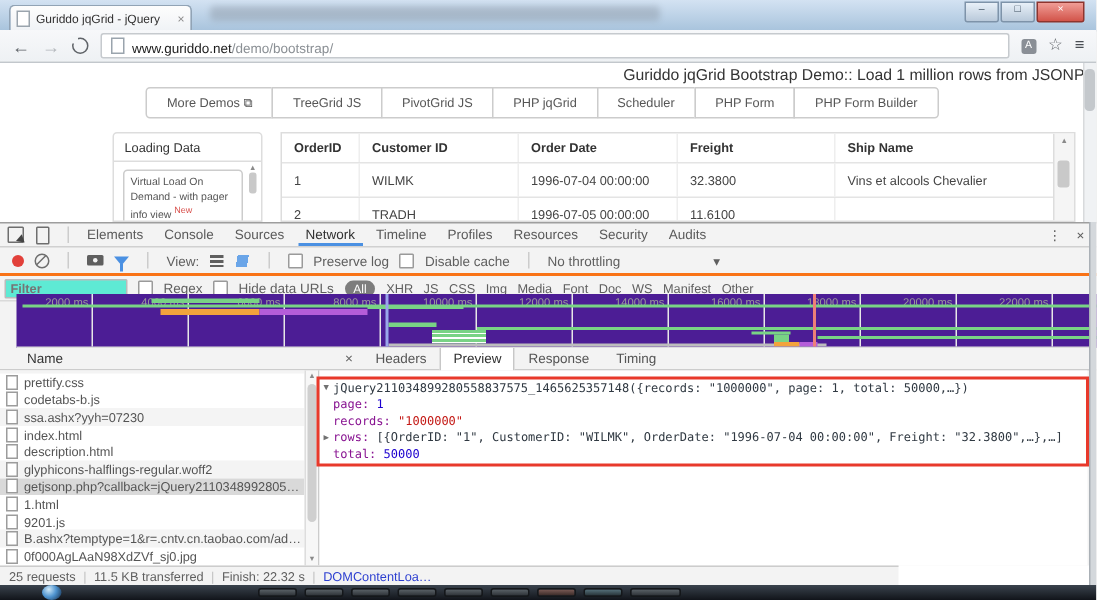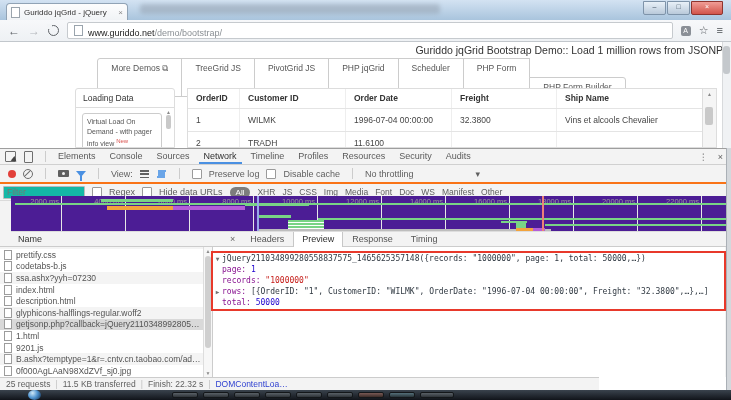--- a/index.html
+++ b/index.html
@@ -27,21 +27,21 @@
   .reload:before{content:"";position:absolute;left:-2px;top:-2px;width:5px;height:5px;background:#f3f5f7;}
   .urlbox{flex:1;height:15px;background:#fff;border:1px solid #c6cace;border-radius:2px;display:flex;align-items:center;gap:5px;padding:0 6px;}
   .urlbox .host{font-size:9px;color:#1b1b1b;}
   .urlbox .path{font-size:9px;color:#8a8f94;}
   .trans-ic{width:10px;height:10px;background:#8a8f96;border-radius:2px;color:#fff;font-size:7px;line-height:10px;text-align:center;}
   
   .page-title{left:0;top:44px;width:723px;text-align:right;font-size:10.5px;color:#333;}
   .navrow{left:0;top:58px;width:723px;display:flex;justify-content:center;}
   .navbtn{background:#fff;border:1px solid #ccc;margin-left:-1px;padding:4px 13px;font-size:8.5px;color:#555;white-space:nowrap;}
   .navbtn:first-child{border-radius:3px 0 0 3px;margin-left:0;}
-  .navbtn:last-child{border-radius:0 3px 3px 0;margin-top:19px;}
+  .navbtn:last-child{border-radius:0 3px 3px 0;}
   .pg-scroll{left:722px;top:42px;width:9px;height:106px;background:#f0f2f4;border-left:1px solid #d8dadc;box-sizing:border-box;}
   .pg-thumb{left:723px;top:46px;width:7px;height:28px;background:#c4c8cc;border-radius:3px;}
   
   .panel{left:75px;top:88px;width:100px;height:60px;border:1px solid #ddd;border-radius:3px 3px 0 0;box-sizing:border-box;overflow:hidden;background:#fff;}
   .panel-h{padding:4px 7px;font-size:8.5px;color:#333;border-bottom:1px solid #ddd;}
   .panel-b{position:relative;padding:5px 12px 0 6px;}
   .p-item{border:1px solid #ccc;border-radius:3px;padding:3px 4px;font-size:7px;color:#555;line-height:1.4;}
   .p-new{color:#d9534f;font-size:6px;vertical-align:super;}
   .p-scroll{position:absolute;right:3px;top:2px;width:5px;}
   .p-arrow{font-size:5px;color:#8a8a8a;text-align:center;line-height:5px;}
@@ -71,21 +71,21 @@
   .ban:after{content:"";position:absolute;left:-1px;top:3px;width:9px;height:1.2px;background:#6e6e6e;transform:rotate(-45deg);}
   .cam{width:11px;height:7px;background:#5f5f5f;border-radius:1px;position:relative;}
   .cam:after{content:"";position:absolute;left:4px;top:2px;width:3px;height:3px;border-radius:50%;background:#f3f3f3;}
   .funnel{width:0;height:0;border-left:5px solid transparent;border-right:5px solid transparent;border-top:6px solid #4a90e2;position:relative;}
   .funnel:after{content:"";position:absolute;left:-1px;top:-1px;width:2px;height:5px;background:#4a90e2;}
   .vgrid{width:9px;height:8px;background:repeating-linear-gradient(#5f5f5f 0 2px,transparent 2px 3.5px);}
   .vwater{width:11px;height:8px;background:linear-gradient(100deg,transparent 20%,#6aa5e8 20% 80%,transparent 80%);}
   .cb{width:8px;height:8px;border:1px solid #9a9a9a;background:#fff;border-radius:1px;flex:none;}
   .lbl{color:#5f5f5f;}
   .dt-filterrow{display:flex;align-items:center;height:16px;border-bottom:1px solid #dadada;padding-left:3px;gap:7px;}
-  .filter-in{width:74px;height:11px;border:1px solid #bbb;border-radius:1px;font-size:8.5px;padding:0 3px;color:#444;background:#14b8a6;font-family:"Liberation Sans",sans-serif;}
+  .filter-in{width:74px;height:11px;border:1px solid #bbb;border-radius:1px;font-size:8.5px;padding:0 3px;color:#444;background:#5eead4;font-family:"Liberation Sans",sans-serif;font-weight:bold;}
   .pill{background:#7d7d7d;color:#fff;border-radius:7px;padding:1px 6px;font-size:8px;}
   .ftype{color:#5f5f5f;font-size:8.5px;}
   
   .ov{left:0;top:196px;width:731px;height:36px;background:#4c1d95;border-bottom:1px solid #ddd;box-sizing:border-box;overflow:hidden;margin-left:11px;}
   .tickline{top:0;width:1px;height:36px;background:#e7e7e7;}
   .ticklbl{top:1px;width:46px;text-align:right;font-size:7.5px;color:#9a9a9a;}
   .bar{position:absolute;}
   
   .hdr-row{left:0;top:232px;width:731px;height:15px;background:#f3f3f3;border-bottom:1px solid #ccc;box-sizing:border-box;display:flex;align-items:center;}
   .name-h{padding-left:18px;font-size:9px;color:#333;width:206px;}
@@ -194,20 +194,21 @@
     <div class="g-row">
       <div class="g-cell">1</div>
       <div class="g-cell">WILMK</div>
       <div class="g-cell">1996-07-04 00:00:00</div>
       <div class="g-cell">32.3800</div>
       <div class="g-cell">Vins et alcools Chevalier</div>
     </div>
     <div class="g-row">
       <div class="g-cell">2</div>
       <div class="g-cell">TRADH</div>
+      <div class="g-cell">1996-07-05 00:00:00</div>
       <div class="g-cell">11.6100</div>
       <div class="g-cell"></div>
     </div>
     <div class="g-scroll">
       <div class="g-sarrow">▲</div>
       <div class="g-thumb"></div>
     </div>
   </div>
 
   <div class="abs dt">

